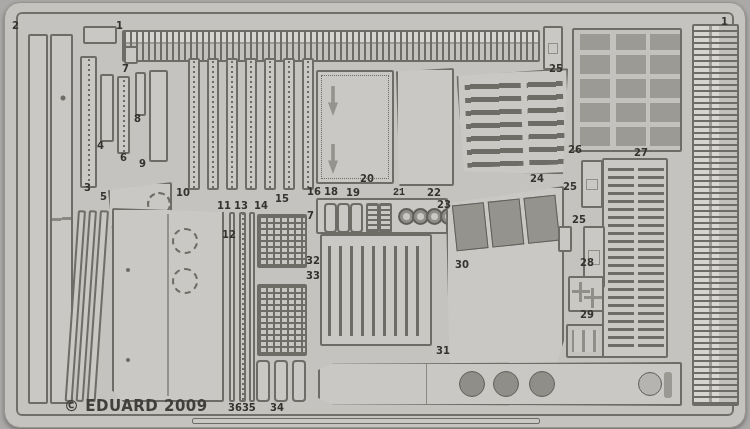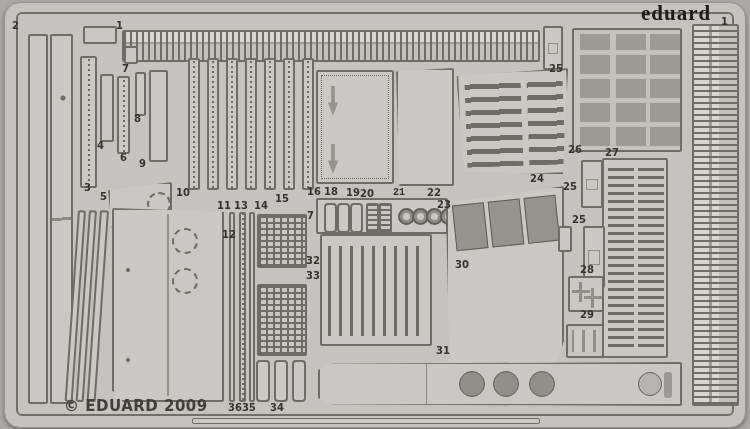--- a/index.html
+++ b/index.html
@@ -55,21 +55,20 @@
   .madein{position:absolute;left:552px;top:401px;font-size:13px;color:#5d5c57;letter-spacing:.5px;}
   .plabel{position:absolute;font-size:10px;font-weight:bold;color:#34332f;line-height:1;}
 </style>
 </head>
 <body>
 
 <div class="stage">
   <div class="fret"></div>
   <div class="fret-channel"></div>
 
-  <div class="brand">eduard</div>
 
   <div class="p" style="left:83px;top:26px;width:34px;height:18px;"></div>
   <div class="p belt-h" style="left:122px;top:30px;width:418px;height:32px;"></div>
 
   <div class="p belt-v" style="left:692px;top:24px;width:47px;height:382px;"></div>
 
   <div class="p" style="left:28px;top:34px;width:20px;height:370px;"></div>
   <div class="p" style="left:50px;top:34px;width:23px;height:370px;background-image:radial-gradient(circle at 11px 62px,#6d6c66 2px,transparent 3px),linear-gradient(176deg,transparent 49.6%,#8a8984 49.6% 50.4%,transparent 50.4%);"></div>
 
   <div class="p dotted" style="left:80px;top:56px;width:17px;height:132px;"></div>
@@ -188,36 +187,36 @@
       <span class="plabel" style="left: 100px; top: 192px;">5</span>
       <span class="plabel" style="left: 176px; top: 188px;">10</span>
       <span class="plabel" style="left: 217px; top: 201px;">11</span>
       <span class="plabel" style="left: 234px; top: 201px;">13</span>
       <span class="plabel" style="left: 254px; top: 201px;">14</span>
       <span class="plabel" style="left: 275px; top: 194px;">15</span>
       <span class="plabel" style="left: 222px; top: 230px;">12</span>
       <span class="plabel" style="left: 307px; top: 187px;">16</span>
       <span class="plabel" style="left: 324px; top: 187px;">18</span>
       <span class="plabel" style="left: 346px; top: 188px;">19</span>
-      <span class="plabel" style="left: 360px; top: 189px; text-align: center;">20</span>
+      <span class="plabel" style="left: 360px; top: 174px; text-align: center;">20</span>
       <span class="plabel" style="left: 393px; top: 188px; font-family: Liberation Mono, monospace;">21</span>
       <span class="plabel" style="left: 427px; top: 188px; text-align: right;">22</span>
       <span class="plabel" style="left: 307px; top: 211px;">7</span>
       <span class="plabel" style="left: 437px; top: 200px;">23</span>
       <span class="plabel" style="left: 306px; top: 256px;">32</span>
       <span class="plabel" style="left: 306px; top: 271px;">33</span>
       <span class="plabel" style="left: 427px; top: 260px; margin-left: 28px;">30</span>
       <span class="plabel" style="left: 436px; top: 346px;">31</span>
       <span class="plabel" style="left: 530px; top: 174px;">24</span>
       <span class="plabel" style="left: 549px; top: 64px;">25</span>
       <span class="plabel" style="left: 568px; top: 145px;">26</span>
-      <span class="plabel" style="left: 605px; top: 148px;">27</span>
+      <span class="plabel" style="left: 634px; top: 148px;">27</span>
       <span class="plabel" style="left: 563px; top: 182px;">25</span>
       <span class="plabel" style="left: 572px; top: 215px;">25</span>
-      <span class="plabel" style="left: 580px; top: 265px;">28</span>
+      <span class="plabel" style="left: 580px; top: 258px;">28</span>
       <span class="plabel" style="left: 580px; top: 310px;">29</span>
       <span class="plabel" style="left: 721px; top: 17px;">1</span>
       <span class="plabel" style="left: 228px; top: 403px;">3635</span>
       <span class="plabel" style="left: 270px; top: 403px;">34</span>
     </div>
 
   <div class="copyright">© EDUARD 2009</div>
 </div>
 
 </body></html>

